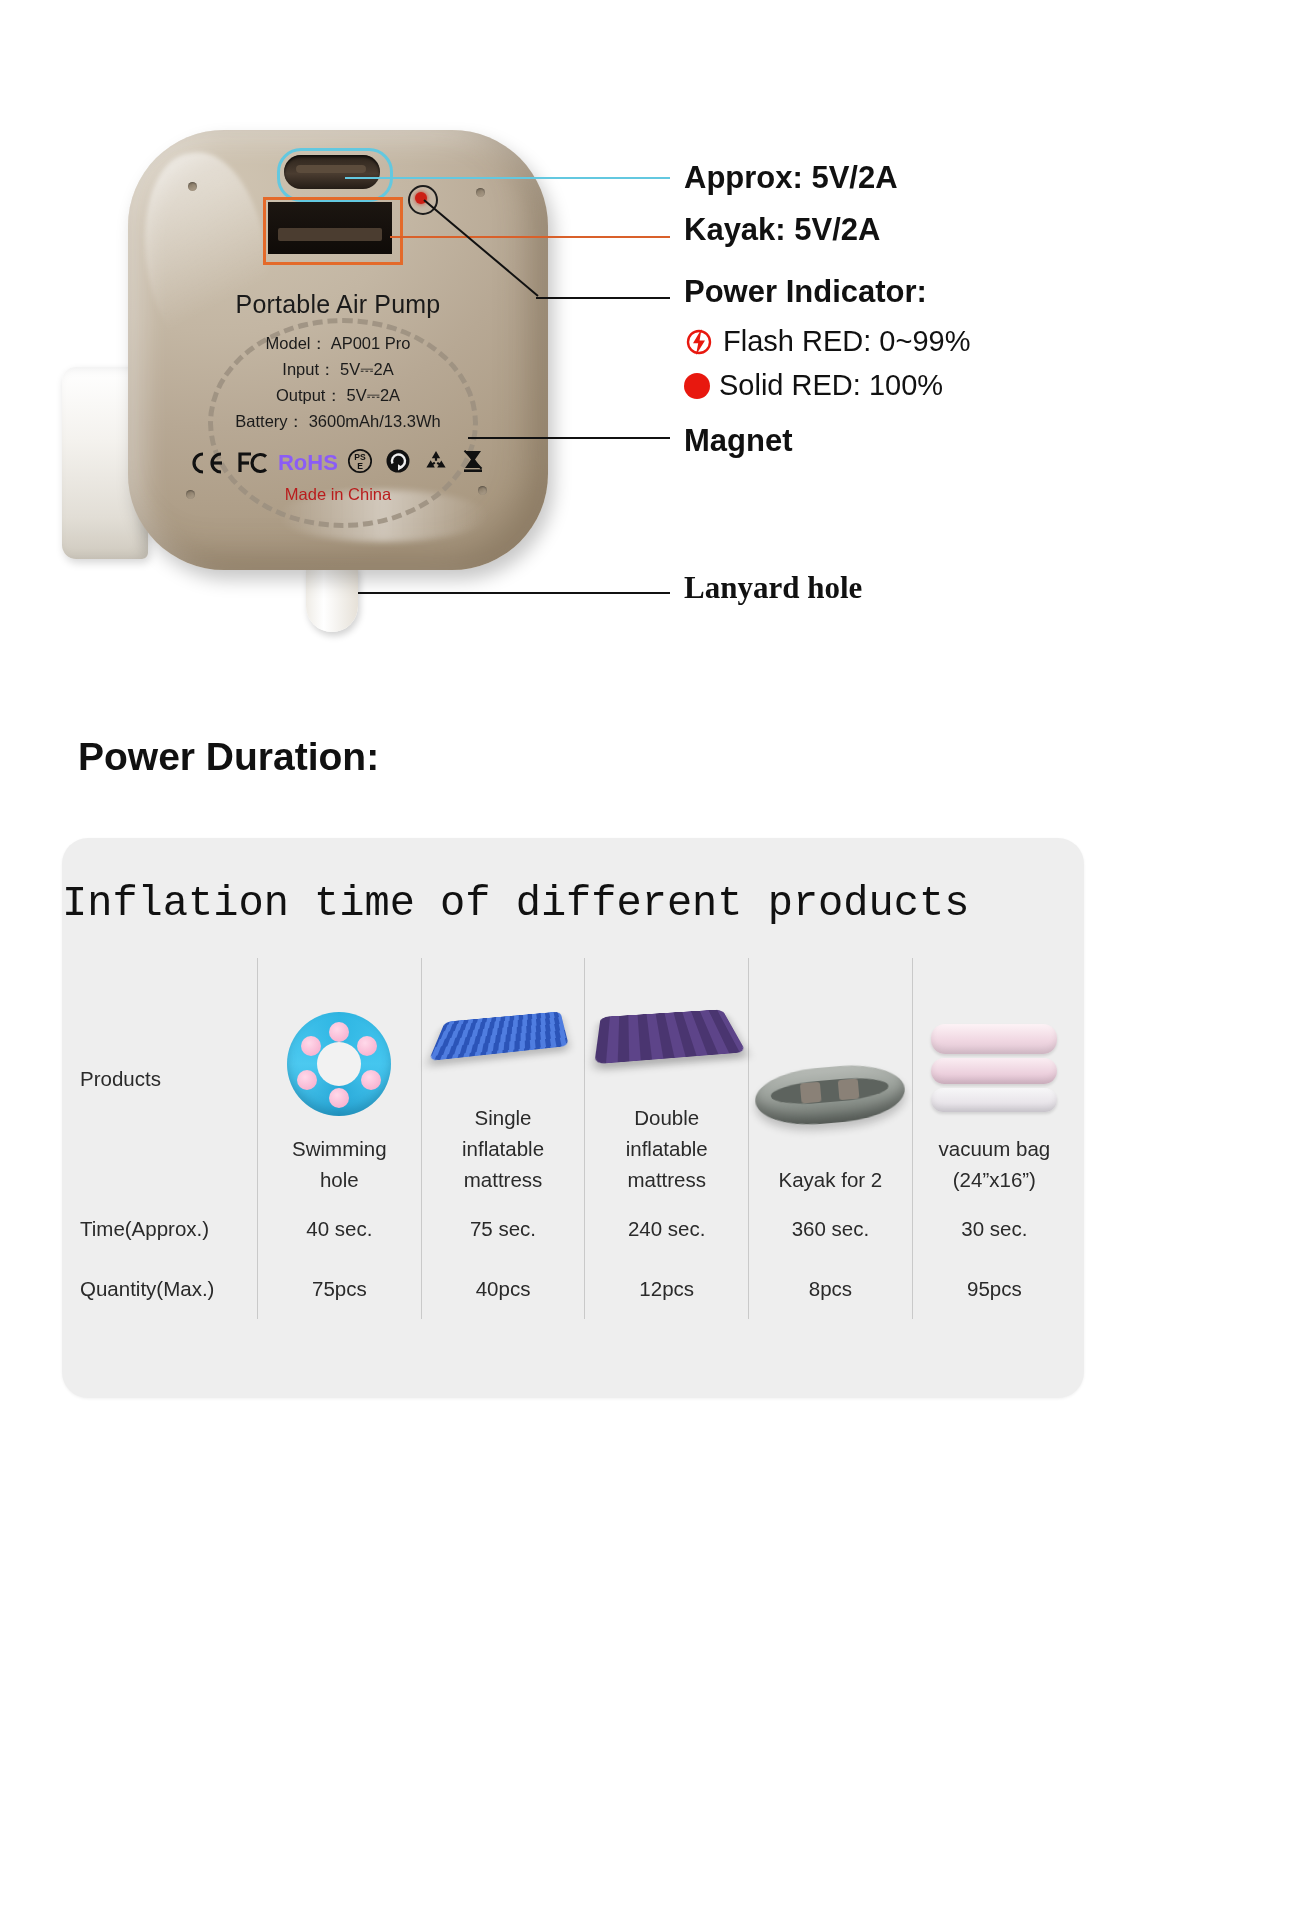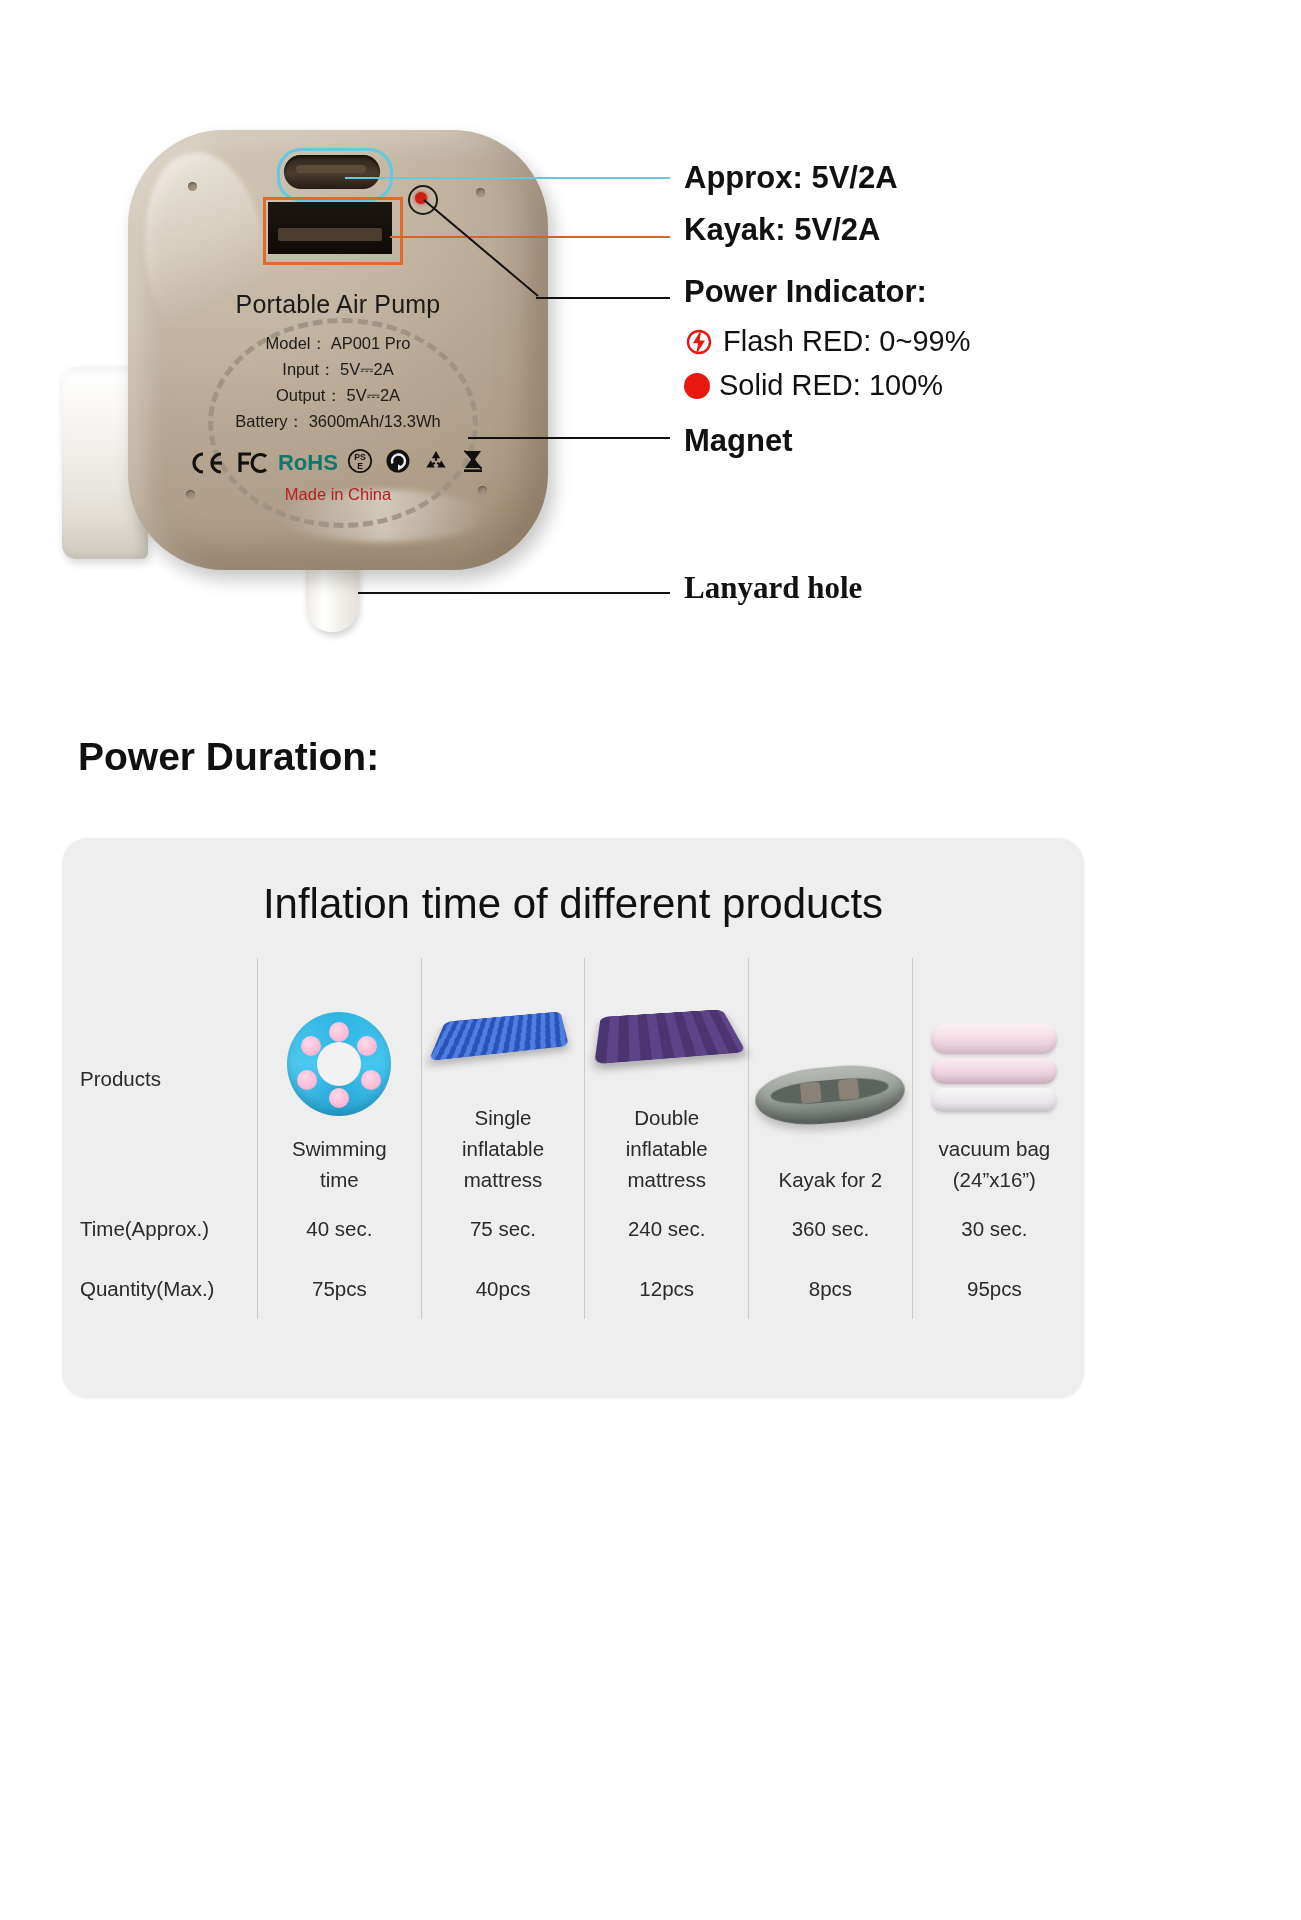--- a/index.html
+++ b/index.html
@@ -72,21 +72,21 @@
   #magnet-circle{position:absolute;left:208px;top:318px;width:260px;height:200px;border-radius:50%;
     border:5px dashed #9c9080;opacity:.85;}
 
   
   #label-title{position:absolute;left:128px;top:290px;width:420px;text-align:center;
     font-size:25px;font-weight:400;color:#1a1a1a;letter-spacing:.2px;}
   #label-lines{position:absolute;left:128px;top:330px;width:420px;text-align:center;
     font-size:16.5px;line-height:26px;color:#1b1b1b;}
   #label-lines .ln{white-space:nowrap;}
   #cert-row{position:absolute;left:128px;top:448px;width:420px;text-align:center;
-    font-size:22px;font-weight:700;color:#0f766e;}
+    font-size:22px;font-weight:700;color:#8b5cf6;}
   #cert-row svg{vertical-align:-4px;margin:0 3px;}
   #made-in{position:absolute;left:128px;top:485px;width:420px;text-align:center;
     font-size:16.5px;color:#b91c1c;}
 
   
   .leader{position:absolute;height:0;border-top-width:2px;border-top-style:solid;}
   #leader-input{left:345px;top:177px;width:325px;border-color:#63c8e0;}
   #leader-output{left:390px;top:236px;width:280px;border-color:#d9602a;}
   #leader-power-diag{position:absolute;left:420px;top:198px;width:120px;height:100px;}
   #leader-power-h{left:536px;top:297px;width:134px;border-color:#111;}
@@ -106,22 +106,22 @@
   #co-magnet{top:423px;left:0;}
   #co-lanyard{top:570px;left:0;font-family:Liberation Serif, serif;}
   .bolt-icon{width:30px;height:30px;flex:0 0 30px;}
   .dot-icon{width:26px;height:26px;border-radius:50%;background:#e8180f;flex:0 0 26px;}
 
   
   #pd-heading{position:absolute;left:78px;top:735px;font-size:39px;font-weight:700;color:#111;}
 
   #table-card{position:absolute;left:62px;top:838px;width:1022px;height:560px;
     background:#eeeeee;border-radius:26px;box-shadow:0 1px 3px rgba(0,0,0,.06);}
-  #table-title{position:absolute;left:0;top:42px;width:1022px;text-align:center;
-    font-size:42px;font-weight:400;color:#111;}
+  #table-title{position:absolute;left:0;top:42px;width:1022px;text-align:left;
+    font-size:42px;font-weight:400;color:#111;font-family:Liberation Mono, monospace;}
 
   #grid{position:absolute;left:8px;top:120px;width:1006px;}
   table{border-collapse:collapse;width:100%;table-layout:fixed;}
   td{vertical-align:middle;text-align:center;font-size:20.5px;color:#2a2a2a;font-weight:300;}
   td.rowhead{text-align:left;padding-left:10px;font-size:20.5px;color:#2a2a2a;width:176px;}
   .vdiv{border-left:1px solid #c9c9c9;}
   #row-products td{height:236px;vertical-align:bottom;padding-bottom:4px;}
   #row-products td.rowhead{vertical-align:middle;padding-bottom:0;}
   .prod-cell{display:flex;flex-direction:column;align-items:center;justify-content:flex-end;height:228px;}
   .prod-img{height:118px;display:flex;align-items:center;justify-content:center;margin-bottom:10px;}
@@ -291,21 +291,21 @@
                 <span class="ring-dot" style="top:10px;left:42px;"></span>
                 <span class="ring-dot" style="top:24px;left:14px;"></span>
                 <span class="ring-dot" style="top:24px;left:70px;"></span>
                 <span class="ring-dot" style="top:58px;left:10px;"></span>
                 <span class="ring-dot" style="top:58px;left:74px;"></span>
                 <span class="ring-dot" style="top:76px;left:42px;"></span>
               </div>
             </div>
             <div class="prod-name">
               <div>Swimming</div>
-              <div>time</div>
+              <div>hole</div>
             </div>
           </div>
         </td>
 
         <td class="vdiv">
           <div class="prod-cell">
             <div class="prod-img">
               <div class="mat-single"></div>
             </div>
             <div class="prod-name">

